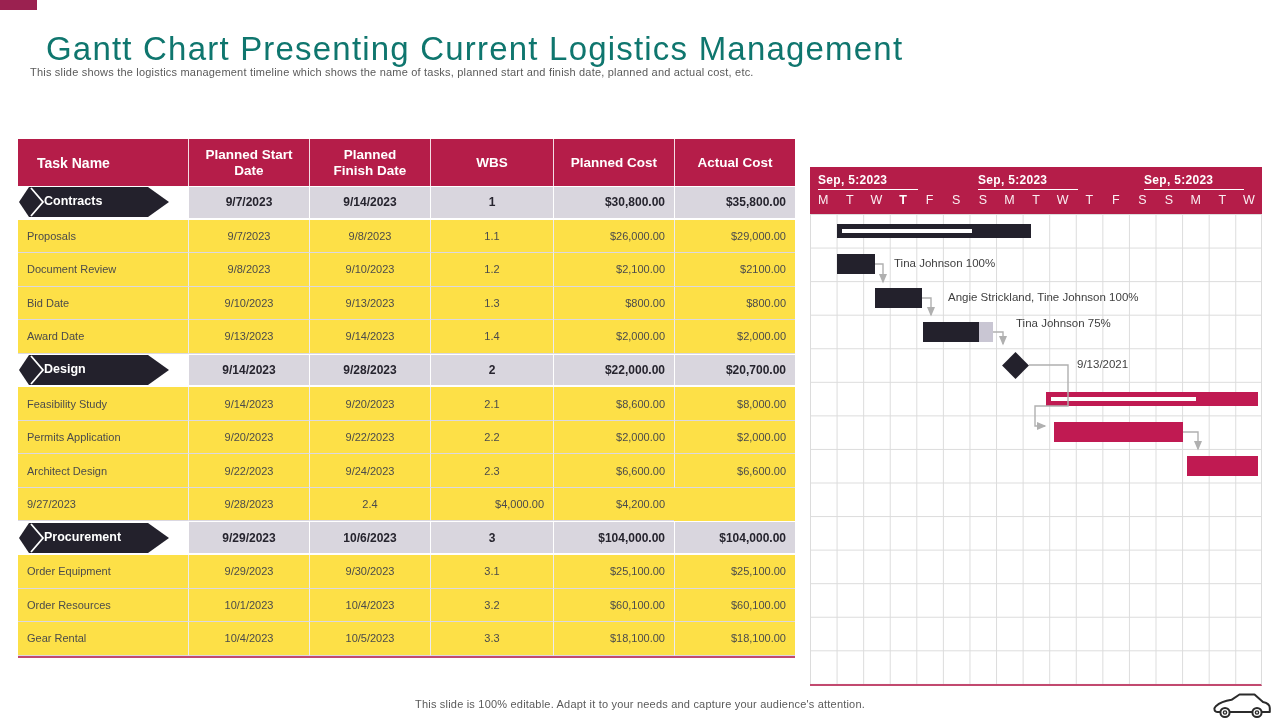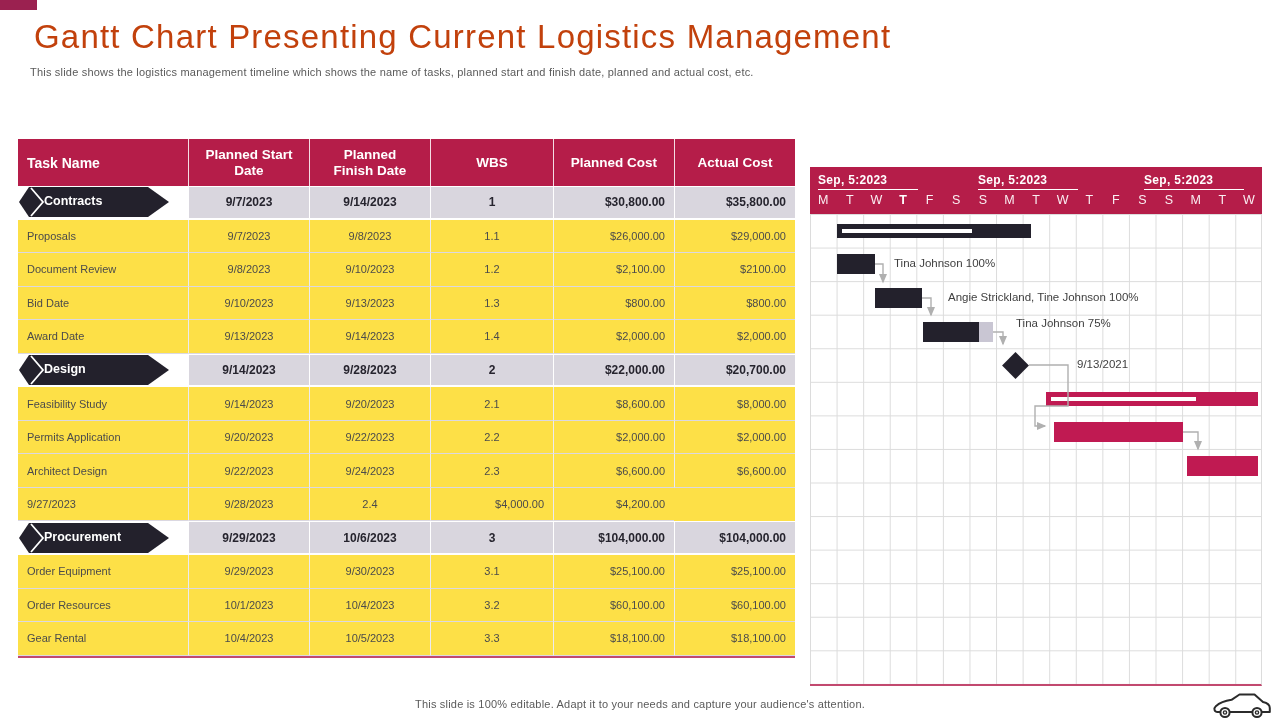--- a/index.html
+++ b/index.html
@@ -1,31 +1,31 @@
 <!DOCTYPE html>
 <html><head>
 <meta charset="utf-8">
 <style>
   html,body{margin:0;padding:0;background:#fff;}
   .slide{position:relative;width:1280px;height:720px;background:#fff;overflow:hidden;
          font-family:"Liberation Sans",sans-serif;}
   .corner-flag{position:absolute;left:0;top:0;width:37px;height:10px;background:#9b2150;}
-  .title{position:absolute;left:30px;top:14px;margin:4px;font-size:33px;font-weight:400;
-         color:#c2410c;letter-spacing:1.2px;white-space:nowrap;}
+  .title{position:absolute;left:30px;top:14px;margin:16px;font-size:33px;font-weight:400;
+         color:#0f766e;letter-spacing:1.2px;white-space:nowrap;}
   .subtitle{position:absolute;left:30px;top:66px;margin:0;font-size:11px;color:#5a5a5a;letter-spacing:0.2px;}
 
   
   .task-table{position:absolute;left:18px;top:139px;width:777px;}
   .t-row{display:grid;grid-template-columns:170px 121px 121px 123px 121px 121px;}
   .t-header{height:47px;background:#b51d49;}
   .t-header .t-cell{color:#fff;font-weight:700;font-size:13.5px;line-height:16px;
     display:flex;align-items:center;justify-content:center;text-align:center;
     border-left:1px solid rgba(255,255,255,.85);padding:0 14px;}
   .t-header .t-cell:first-child{border-left:none;justify-content:flex-start;text-align:left;
-    padding-left:9px;font-size:14px;}
+    padding-left:19px;font-size:14px;}
   .t-body .t-row{height:33.55px;background:#fde047;}
   .t-body .t-cell{display:flex;align-items:center;justify-content:center;
     font-size:11px;color:#4b4b4b;border-bottom:1px solid #dbd8e1;border-left:1px solid #eceaf0;}
   .t-body .t-cell:first-child{border-left:none;justify-content:flex-start;padding-left:9px;}
   .t-body .t-cell.cost{justify-content:flex-end;padding-right:9px;}
   .t-row.summary .t-cell{background:#d9d6de;font-weight:700;font-size:12px;color:#26242e;
     border-bottom:2px solid #fff;border-top:1px solid #fff;border-left:1px solid #fff;}
   .t-row.summary .t-cell:first-child{background:#fff;padding-left:0;position:relative;border-left:none;}
   .t-body{border-bottom:2px solid #c2496f;}
   .banner-wrap{position:relative;width:152px;height:30px;}

